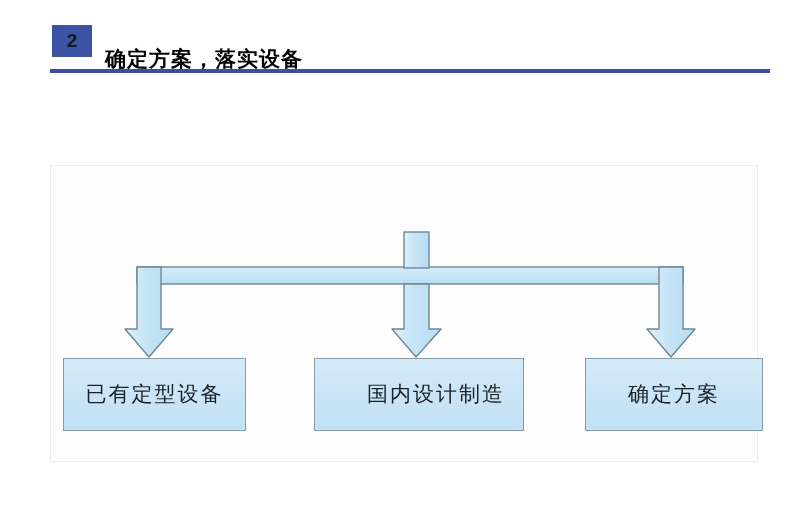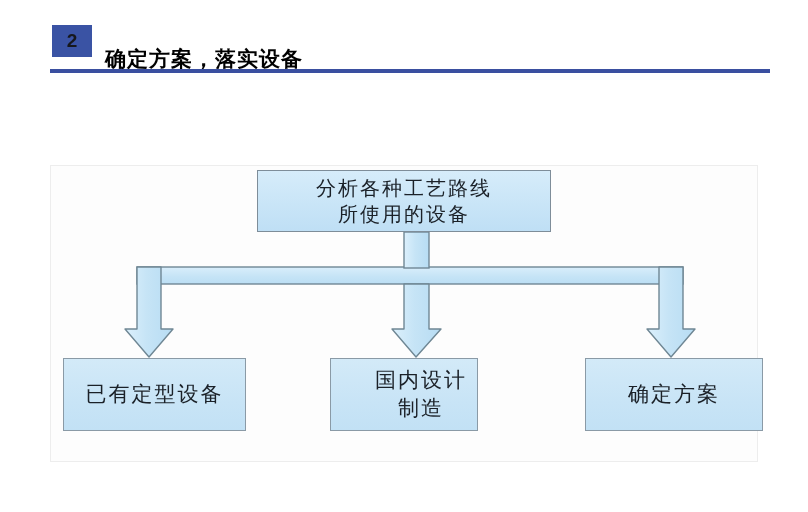--- a/index.html
+++ b/index.html
@@ -99,21 +99,21 @@
     white-space: pre-line;
   }
 
   .node-bottom {
     top: 358px;
     height: 73px;
     background: linear-gradient(to bottom, #d3eaf8 0%, #c8e4f6 60%, #c2e1f5 100%);
     font-size: 21px;
   }
   #node-b1 { left: 63px;  width: 183px; }
-  #node-b2 { left: 330px; width: 148px; padding-left: 34px; }
+  #node-b2 { left: 314px; width: 210px; padding-left: 34px; }
   #node-b3 { left: 585px; width: 178px; }
 
   
   #connectors {
     position: absolute;
     left: 0;
     top: 0;
     width: 808px;
     height: 512px;
     pointer-events: none;
@@ -150,22 +150,20 @@
 
     <rect x="404" y="232" width="25" height="36" fill="url(#shaftGrad)" stroke="#6f8794" stroke-width="1.4"></rect>
 
     <path d="M 137,267 L 161,267 L 161,329 L 173,329 L 149,357 L 125,329 L 137,329 Z" fill="url(#shaftGrad)" stroke="#6f8794" stroke-width="1.4" stroke-linejoin="round"></path>
 
     <path d="M 404,284 L 429,284 L 429,329 L 441,329 L 416,357 L 392,329 L 404,329 Z" fill="url(#shaftGrad)" stroke="#6f8794" stroke-width="1.4" stroke-linejoin="round"></path>
 
     <path d="M 659,267 L 683,267 L 683,329 L 695,329 L 671,357 L 647,329 L 659,329 Z" fill="url(#shaftGrad)" stroke="#6f8794" stroke-width="1.4" stroke-linejoin="round"></path>
   </svg>
 
-  <div id="node-top" class="node">分析各种工艺路线
-所使用的设备</div>
 
   <div id="node-b1" class="node node-bottom">已有定型设备</div>
 
   <div id="node-b2" class="node node-bottom">国内设计制造</div>
 
   <div id="node-b3" class="node node-bottom">确定方案</div>
 
 </div>
 
 </body></html>

